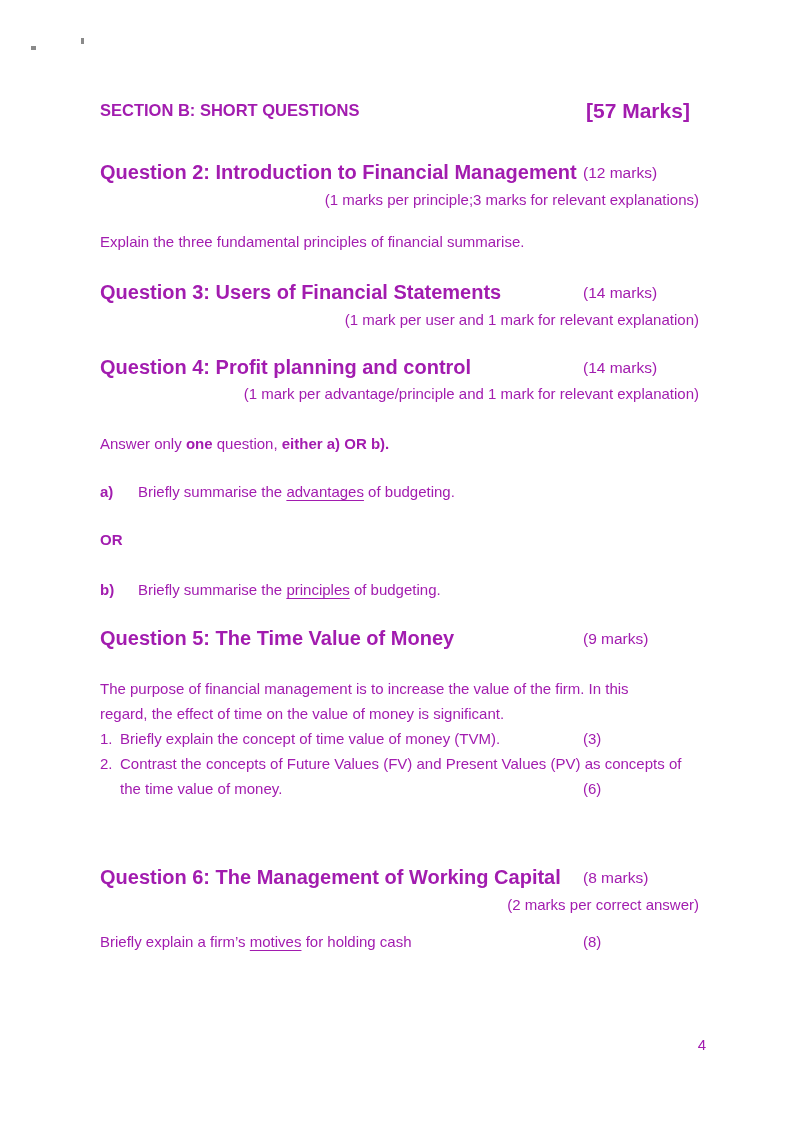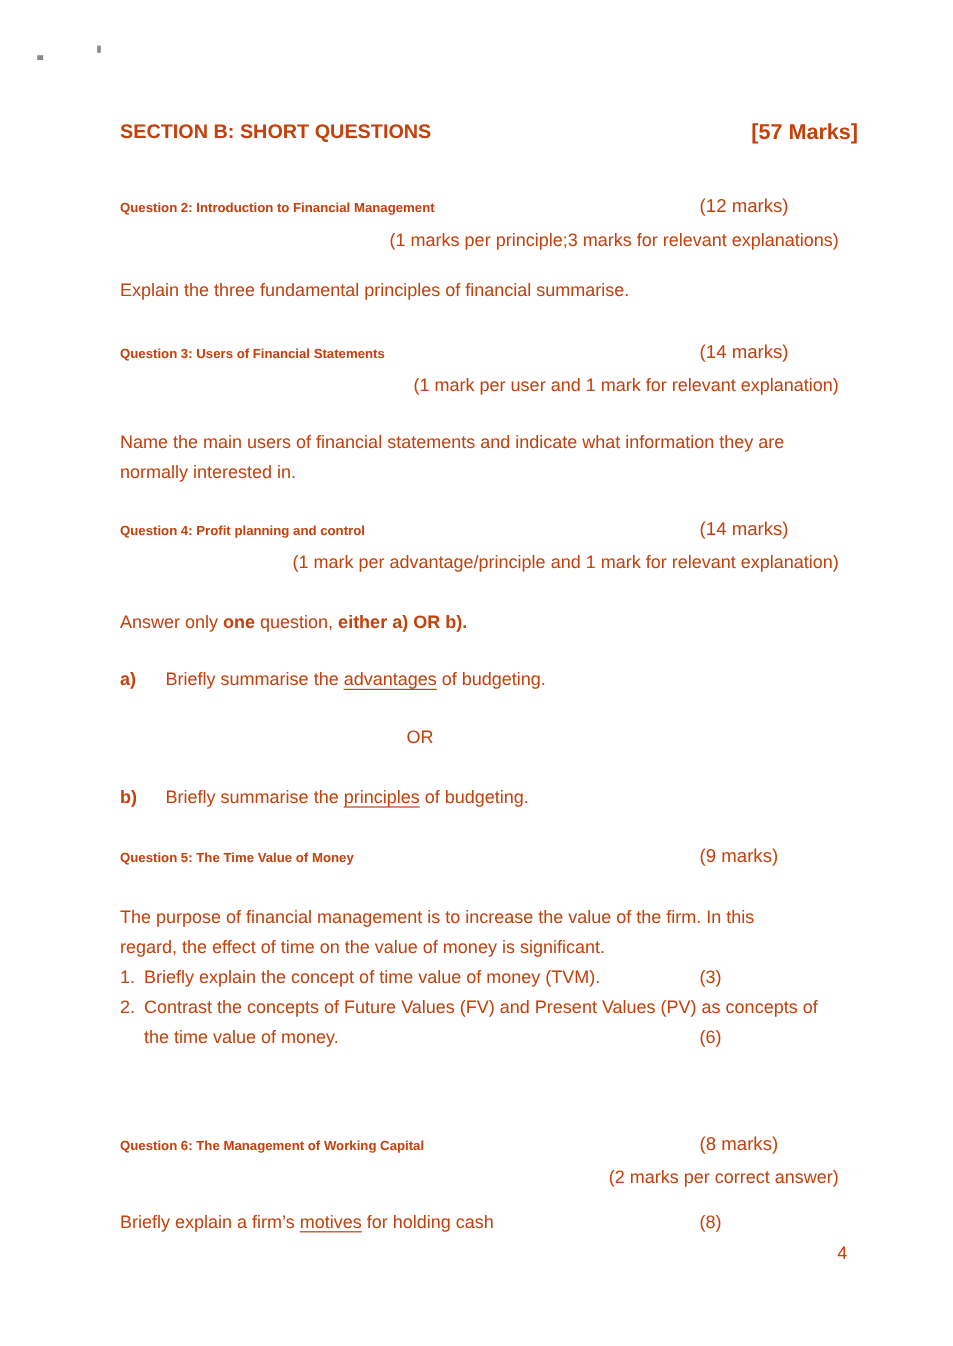--- a/index.html
+++ b/index.html
@@ -6,34 +6,34 @@
     margin: 0;
     padding: 0;
     background: #ffffff;
   }
   .page {
     position: relative;
     width: 794px;
     height: 1122px;
     background: #ffffff;
     font-family: "Liberation Sans", sans-serif;
-    color: #c2410c;
+    color: #a21caf;
     font-size: 15px;
     line-height: 25px;
     overflow: hidden;
     box-sizing: border-box;
   }
   .content {
     position: relative;
     padding: 98px 95px 0 100px;
   }
   .row { position: relative; white-space: nowrap; }
   .q-title {
     font-weight: bold;
-    font-size: 11px;
+    font-size: 20px;
   }
   .marks-col {
     position: absolute;
     left: 483px;
     top: 0;
     font-weight: normal;
     font-size: 15.5px;
     white-space: nowrap;
   }
   .marks-plain {
@@ -46,40 +46,39 @@
   }
   .section-title {
     font-weight: bold;
     font-size: 16.5px;
   }
   .section-marks {
     position: absolute;
     left: 486px;
     top: 0;
     font-weight: bold;
-    font-size: 18px;
-    margin-left: 40px;
+    font-size: 21px;
   }
   .subnote {
     text-align: right;
     white-space: nowrap;
   }
   .body-line { white-space: nowrap; }
   .bold { font-weight: bold; }
   .uline { text-decoration: underline; text-underline-offset: 3px; }
   .option-row { display: flex; }
   .option-label {
     font-weight: bold;
     width: 38px;
     flex: 0 0 38px;
   }
   .or-divider {
     width: 500px;
-    text-align: center;
-    font-weight: normal;
+    text-align: left;
+    font-weight: bold;
   }
   .list-row { display: flex; position: relative; }
   .list-num { width: 20px; flex: 0 0 20px; }
   .page-number {
     position: absolute;
     top: 1032px;
     right: 88px;
     font-size: 15px;
   }
   .speck {
@@ -125,24 +124,20 @@
       <span class="marks-col">(12 marks)</span>
     </div>
     <div class="subnote m-sub">(1 marks per principle;3 marks for relevant explanations)</div>
     <div class="body-line m-q2-body">Explain the three fundamental principles of financial summarise.</div>
 
     <div class="row m-q3-title">
       <span class="q-title">Question 3: Users of Financial Statements</span>
       <span class="marks-col">(14 marks)</span>
     </div>
     <div class="subnote m-sub">(1 mark per user and 1 mark for relevant explanation)</div>
-    <div class="m-q3-body">
-      <div class="body-line">Name the main users of financial statements and indicate what information they are</div>
-      <div class="body-line">normally interested in.</div>
-    </div>
 
     <div class="row m-q4-title">
       <span class="q-title">Question 4: Profit planning and control</span>
       <span class="marks-col">(14 marks)</span>
     </div>
     <div class="subnote m-sub0">(1 mark per advantage/principle and 1 mark for relevant explanation)</div>
     <div class="body-line m-instr">
       <span>Answer only </span><span class="bold">one</span><span> question, </span><span class="bold">either a) OR b).</span>
     </div>
     <div class="option-row m-opt-a">

